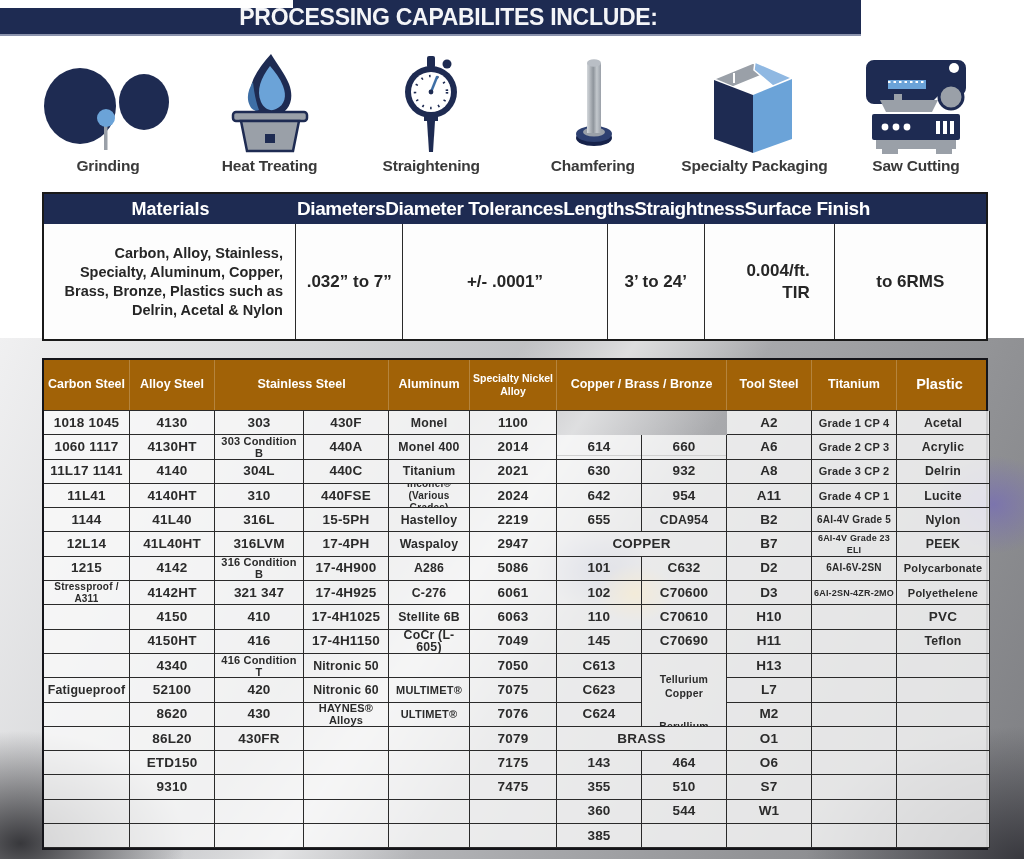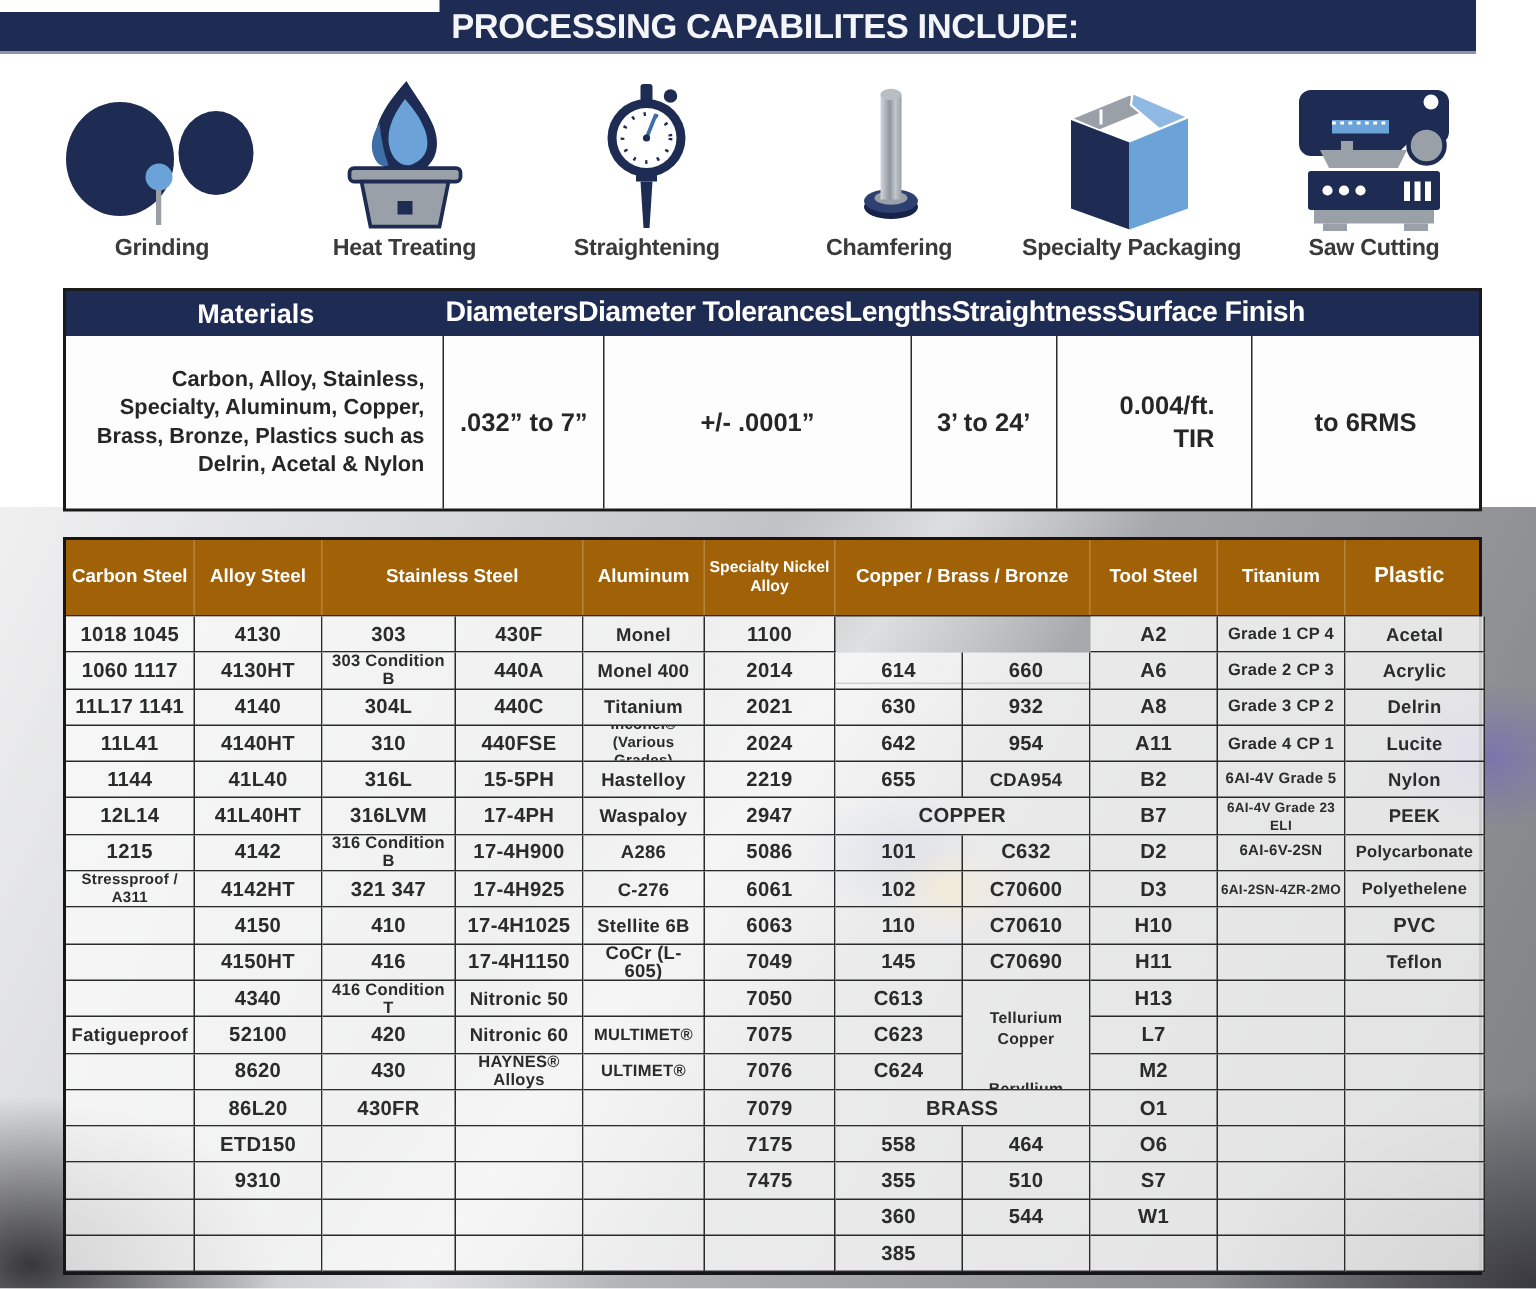--- a/index.html
+++ b/index.html
@@ -18,21 +18,21 @@
       radial-gradient(90px 70px at 97% 32%, rgba(118,108,182,0.75), rgba(118,108,182,0) 70%),
       radial-gradient(55px 42px at 62% 49%, rgba(222,176,70,0.85), rgba(222,176,70,0) 70%),
       radial-gradient(80px 55px at 58% 44%, rgba(58,70,140,0.5), rgba(58,70,140,0) 72%),
       radial-gradient(220px 150px at 2% 97%, rgba(38,38,42,0.9), rgba(38,38,42,0) 75%),
       radial-gradient(280px 170px at 100% 100%, rgba(44,44,50,0.85), rgba(44,44,50,0) 78%),
       linear-gradient(115deg, #f0f0f1 0%, #d6d7d9 25%, #bcbdc0 45%, #a8a9ac 60%, #919295 80%, #7d7e82 100%);
   }
 
   
   .titlebar {
-    position:absolute; left:0; top:0; width:984px; height:34px; z-index:2;
+    position:absolute; left:0; top:0; width:861px; height:34px; z-index:2;
     background:#1e2b52;
     box-shadow:0 2px 0 #8b93ad;
     display:flex; align-items:center; justify-content:center;
   }
   .titlebar-notch { position:absolute; left:0; top:0; width:293px; height:8px; background:#ffffff; }
   .title-text {
     color:#f4f5f8; font-weight:bold; font-size:23px; letter-spacing:-0.3px;
     padding-left:36px; white-space:nowrap;
   }
 
@@ -376,21 +376,21 @@
       <div class="cell" style="grid-area: 13 / 6 / span 1 / span 1;">7076</div>
       <div class="cell" style="grid-area: 13 / 7 / span 1 / span 1;">C624</div>
       <div class="cell" style="grid-area: 13 / 9 / span 1 / span 1;">M2</div>
       <div class="cell" style="grid-area: 14 / 2 / span 1 / span 1;">86L20</div>
       <div class="cell" style="grid-area: 14 / 3 / span 1 / span 1;">430FR</div>
       <div class="cell" style="grid-area: 14 / 6 / span 1 / span 1;">7079</div>
       <div class="cell" style="grid-area: 14 / 7 / span 1 / span 2;">BRASS</div>
       <div class="cell" style="grid-area: 14 / 9 / span 1 / span 1;">O1</div>
       <div class="cell" style="grid-area: 15 / 2 / span 1 / span 1;">ETD150</div>
       <div class="cell" style="grid-area: 15 / 6 / span 1 / span 1;">7175</div>
-      <div class="cell" style="grid-area: 15 / 7 / span 1 / span 1;">558</div>
+      <div class="cell" style="grid-area: 15 / 7 / span 1 / span 1;">143</div>
       <div class="cell" style="grid-area: 15 / 8 / span 1 / span 1;">464</div>
       <div class="cell" style="grid-area: 15 / 9 / span 1 / span 1;">O6</div>
       <div class="cell" style="grid-area: 16 / 2 / span 1 / span 1;">9310</div>
       <div class="cell" style="grid-area: 16 / 6 / span 1 / span 1;">7475</div>
       <div class="cell" style="grid-area: 16 / 7 / span 1 / span 1;">355</div>
       <div class="cell" style="grid-area: 16 / 8 / span 1 / span 1;">510</div>
       <div class="cell" style="grid-area: 16 / 9 / span 1 / span 1;">S7</div>
       <div class="cell" style="grid-area: 17 / 7 / span 1 / span 1;">360</div>
       <div class="cell" style="grid-area: 17 / 8 / span 1 / span 1;">544</div>
       <div class="cell" style="grid-area: 17 / 9 / span 1 / span 1;">W1</div>

